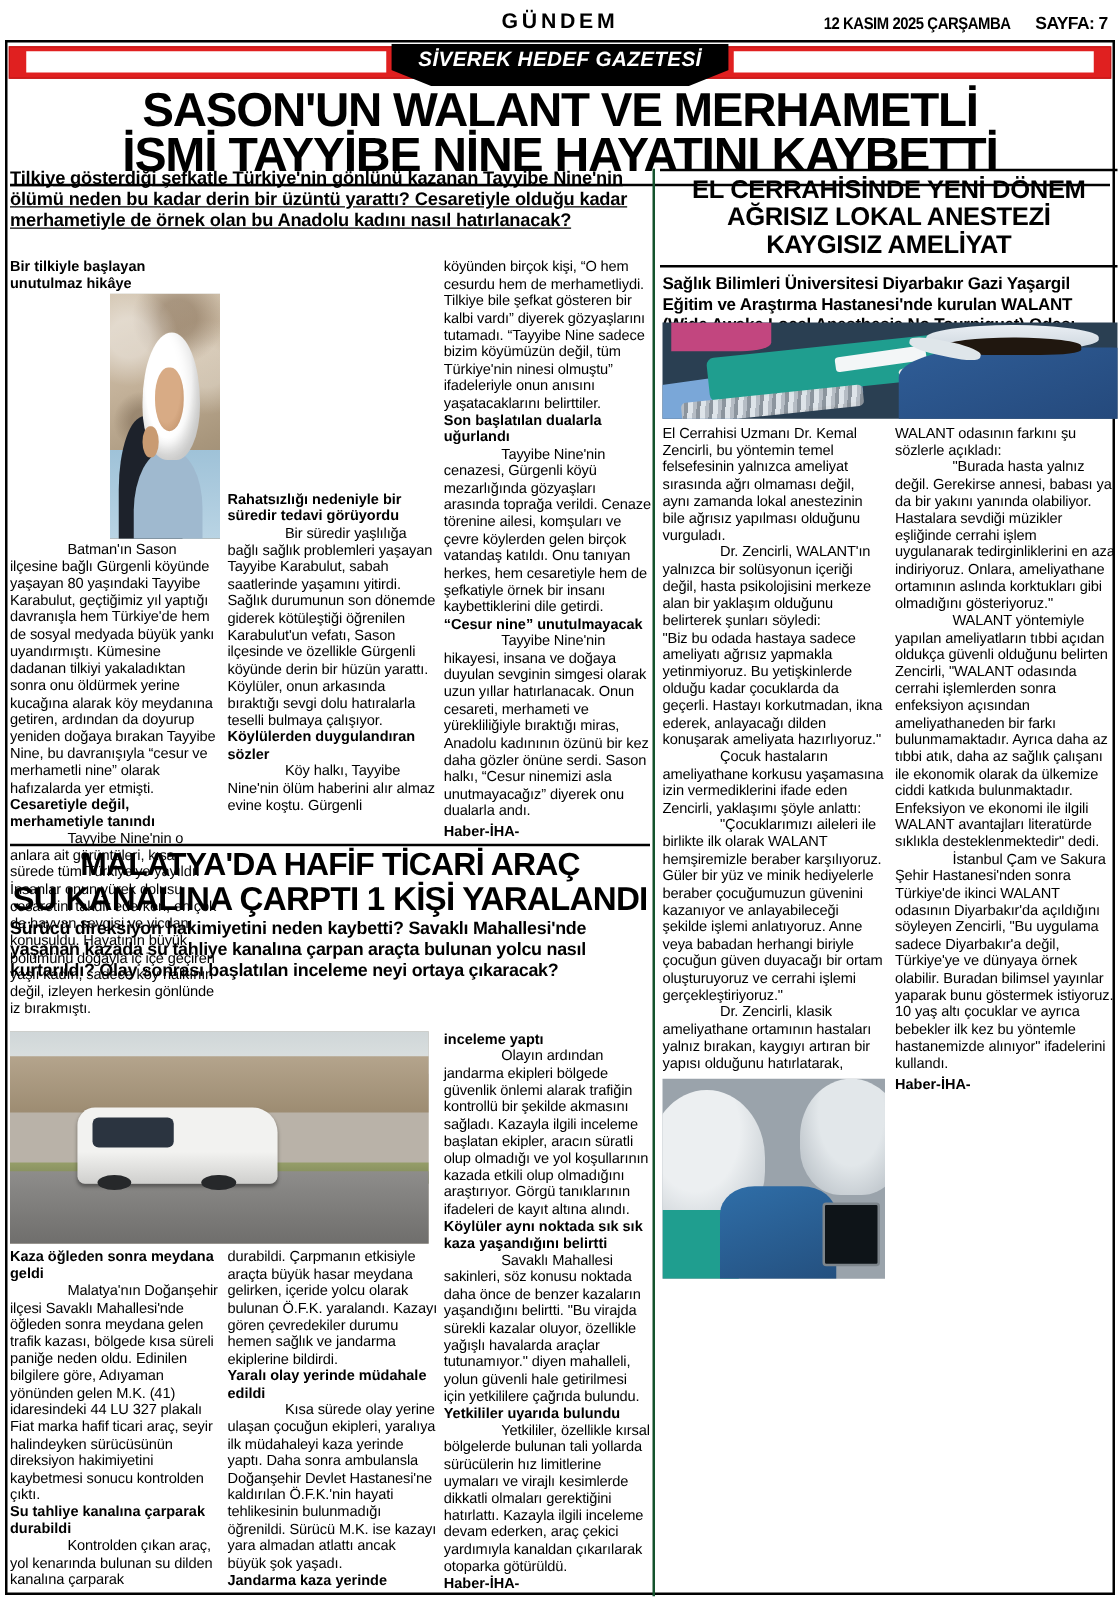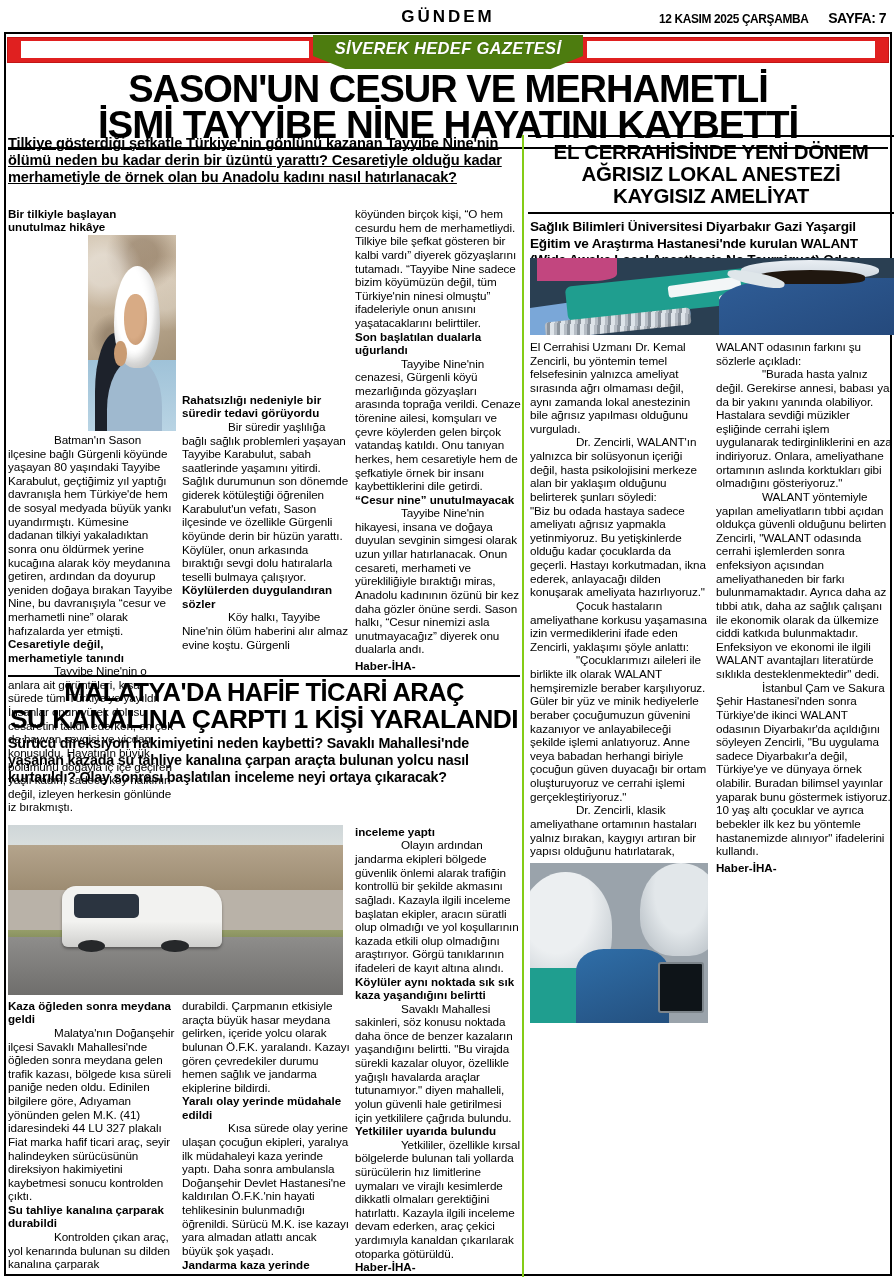--- a/index.html
+++ b/index.html
@@ -47,21 +47,21 @@
     background:#e02020;
     border:1px solid #c21515;
   }
   .banner-inner-left, .banner-inner-right {
     position:absolute; top:6px; height:17px; background:#fff;
   }
   .banner-inner-left { left:14px; right:auto; width:288px; }
   .banner-inner-right { right:14px; width:288px; }
   .banner-tab {
     position:absolute; left:50%; transform:translateX(-50%);
-    top:0px; width:270px; height:34px; background:#4d7c0f;
+    top:0px; width:270px; height:34px; background:#000000;
     clip-path:polygon(0 0,100% 0,100% 62%,88% 100%,12% 100%,0 62%);
     display:flex; align-items:flex-start; justify-content:center;
   }
   .banner-title {
     color:#fff; font-weight:bold; font-size:16.5px;
     letter-spacing:0.3px; font-style:italic;
     margin-top:4px; white-space:nowrap;
     text-shadow:0 0 1px rgba(0,0,0,.35);
   }
 
@@ -179,21 +179,21 @@
     background:radial-gradient(ellipse at 40% 30%, #eceff1 0 45%, #b9c1c7 100%); border-radius:50% 50% 40% 40%; }
   .s2-cap2 { position:absolute; right:-8%; top:0%; width:46%; height:58%;
     background:radial-gradient(ellipse at 50% 30%, #e2e7ea 0 45%, #aeb6bd 100%); border-radius:50% 50% 40% 40%; }
   .s2-scrub { position:absolute; left:26%; bottom:0; width:52%; height:46%; background:linear-gradient(160deg,#2f6ea8,#24507f); border-radius:30% 30% 0 0; }
   .s2-drape { position:absolute; left:0; bottom:0; width:34%; height:34%; background:#1f9e8f; border-radius:0 10px 0 0; }
   .s2-mon { position:absolute; right:2%; bottom:6%; width:26%; height:32%; background:#0e1418; border:2px solid #7d858b; border-radius:3px; }
 
   
   .health-box {
     position:absolute; left:516px; top:0; width:372px; bottom:0;
-    border-left:2px solid #84cc16;
+    border-left:2px solid #14532d;
     padding-left:0;
   }
   .health-head {
     border:2px solid #000; border-left:0; border-right:0;
     margin:0 0 0 4px; padding:4px 0 5px 0; text-align:center;
   }
   .health-head .hl {
     font-weight:bold; font-size:20.5px; line-height:1.08;
     letter-spacing:-0.3px; white-space:nowrap;
   }
@@ -241,21 +241,21 @@
 <div class="banner-wrap">
   <div class="banner-bar"></div>
   <div class="banner-inner-left"></div>
   <div class="banner-inner-right"></div>
   <div class="banner-tab">
     <span class="banner-title">SİVEREK HEDEF GAZETESİ</span>
   </div>
 </div>
 
 <div class="main-head">
-  <div class="line line1">SASON'UN CESUR VE MERHAMETLİ</div>
+  <div class="line line1">SASON'UN WALANT VE MERHAMETLİ</div>
   <div class="line line2">İSMİ TAYYİBE NİNE HAYATINI KAYBETTİ</div>
 </div>
 <div class="rule-thick"></div>
 
 <div class="body-grid">
 
   <div class="lead-left">
     <div class="lead-text">Tilkiye gösterdiği şefkatle Türkiye'nin gönlünü kazanan Tayyibe Nine'nin ölümü neden bu kadar derin bir üzüntü yarattı? Cesaretiyle olduğu kadar merhametiyle de örnek olan bu Anadolu kadını nasıl hatırlanacak?</div>
   </div>
 

